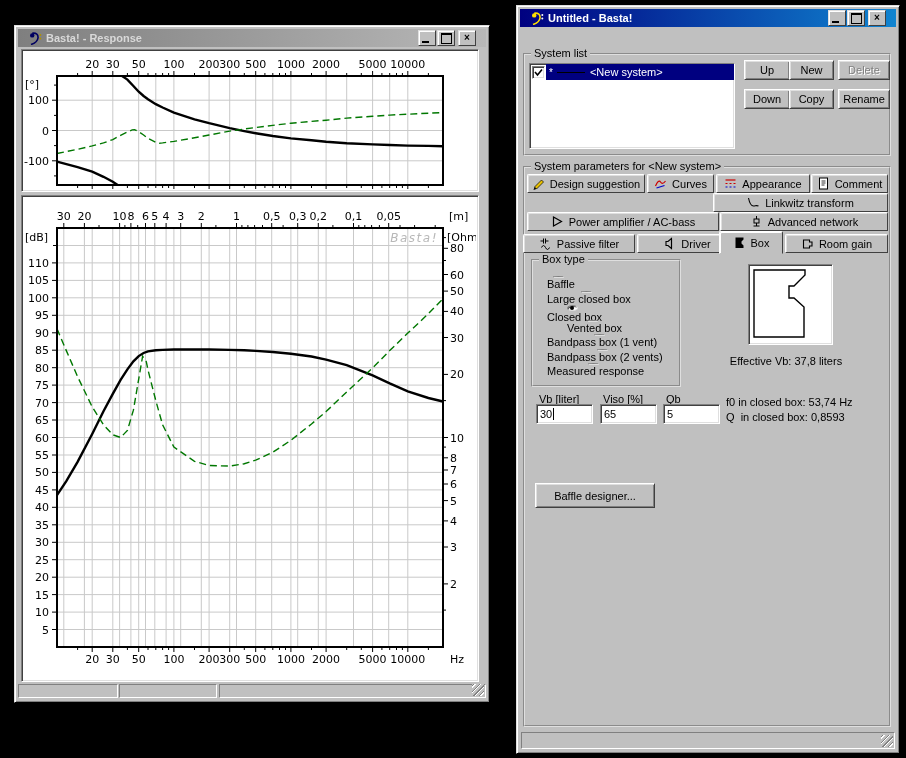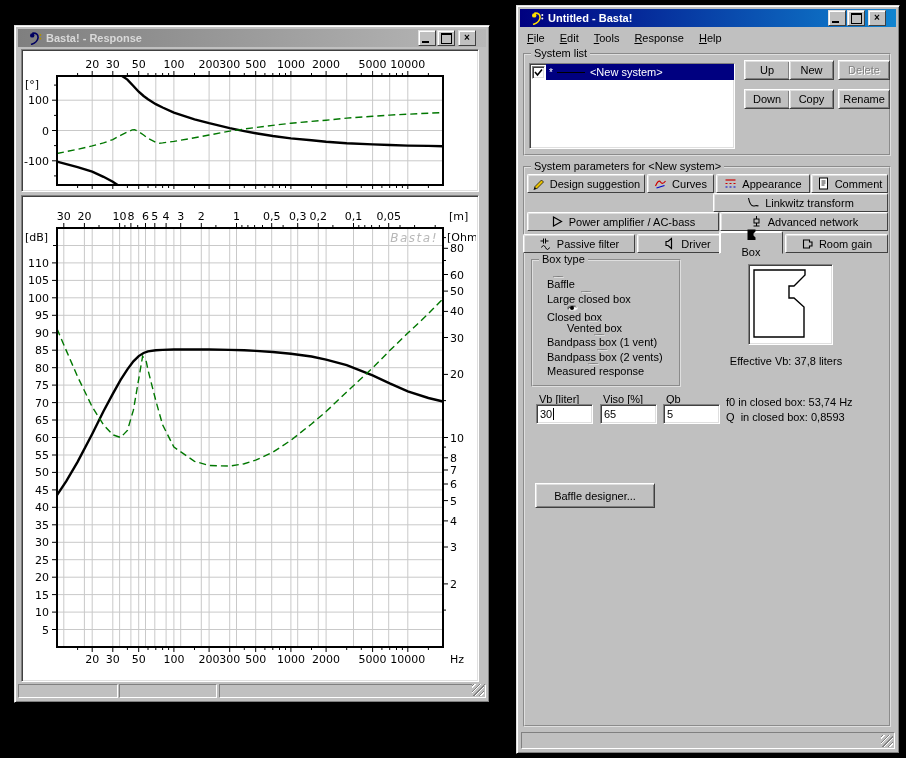--- a/index.html
+++ b/index.html
@@ -25,21 +25,21 @@
   .glabel{position:absolute;top:-8px;left:6px;background:#c0c0c0;padding:0 3px;white-space:nowrap;}
   .sunken{background:#fff;border:1px solid;border-color:#808080 #fff #fff #808080;
           box-shadow:inset 1px 1px 0 #404040,inset -1px -1px 0 #dfdfdf;}
   .btn95{position:absolute;background:#c0c0c0;border:1px solid;border-color:#fff #404040 #404040 #fff;
          box-shadow:inset 1px 1px 0 #dfdfdf,inset -1px -1px 0 #808080;display:flex;align-items:center;
          justify-content:center;box-sizing:border-box;white-space:nowrap;}
   .btn95.disabled{color:#808080;text-shadow:1px 1px 0 #fff;}
   .tab{position:absolute;height:19px;background:#c0c0c0;border:1px solid;border-color:#fff #404040 #404040 #fff;
        box-shadow:inset 1px 1px 0 #dfdfdf;border-radius:2px 2px 0 0;display:flex;align-items:center;
        justify-content:center;box-sizing:border-box;gap:5px;white-space:nowrap;}
-  .tab.active{height:23px;border-bottom-color:#c0c0c0;box-shadow:inset 1px 1px 0 #fff;z-index:5;flex-direction:column;}
+  .tab.active{height:23px;border-bottom-color:#c0c0c0;box-shadow:inset 1px 1px 0 #fff;z-index:5;}
   .tab .ticon{display:inline-flex;width:13px;height:13px;}
   .statuscell{position:absolute;height:14px;background:#c0c0c0;border:1px solid;
               border-color:#808080 #fff #fff #808080;box-sizing:border-box;}
   .grip{position:absolute;right:1px;bottom:1px;width:12px;height:12px;
         background:repeating-linear-gradient(-45deg,#c0c0c0 0 2px,#fff 2px 3px,#808080 3px 4px);}
   .rrow{position:absolute;left:9px;display:flex;align-items:center;height:13px;flex-direction:column;}
   .rcircle{width:11px;height:11px;border-radius:50%;background:#fff;border:1px solid;
            border-color:#808080 #dfdfdf #dfdfdf #808080;box-shadow:inset 1px 1px 0 #404040;
            display:flex;align-items:center;justify-content:center;box-sizing:border-box;}
   .rdot{width:4px;height:4px;border-radius:50%;background:#000;}
@@ -435,27 +435,20 @@
     <span class="titletext">Untitled - Basta!</span>
     <span class="tbtn">
         <span class="minbar"></span>
       </span>
     <span class="tbtn">
         <span class="maxbox"></span>
       </span>
     <span class="tbtn close">×</span>
   </div>
 
-  <div class="menubar" id="menubar">
-      <span class="menu-item">File</span>
-      <span class="menu-item">Edit</span>
-      <span class="menu-item">Tools</span>
-      <span class="menu-item">Response</span>
-      <span class="menu-item">Help</span>
-    </div>
 
   <div class="group" style="left:6px;top:47px;width:364px;height:99px;">
     <span class="glabel">System list</span>
   </div>
   <div class="sunken" id="system-listbox" style="position:absolute;left:12px;top:57px;width:206px;height:86px;box-sizing:border-box;">
       <div style="display: flex; align-items: center; height: 16px;">
         <span class="checkbox sunken" style="margin: 1px 1px 1px 2px; display: flex; align-items: center; justify-content: center;">
           <svg width="11" height="11" viewBox="0 0 11 11">
             <polyline points="2,5 4.5,8 9,2.5" fill="none" stroke="#000" stroke-width="1.6"></polyline>
           </svg>

